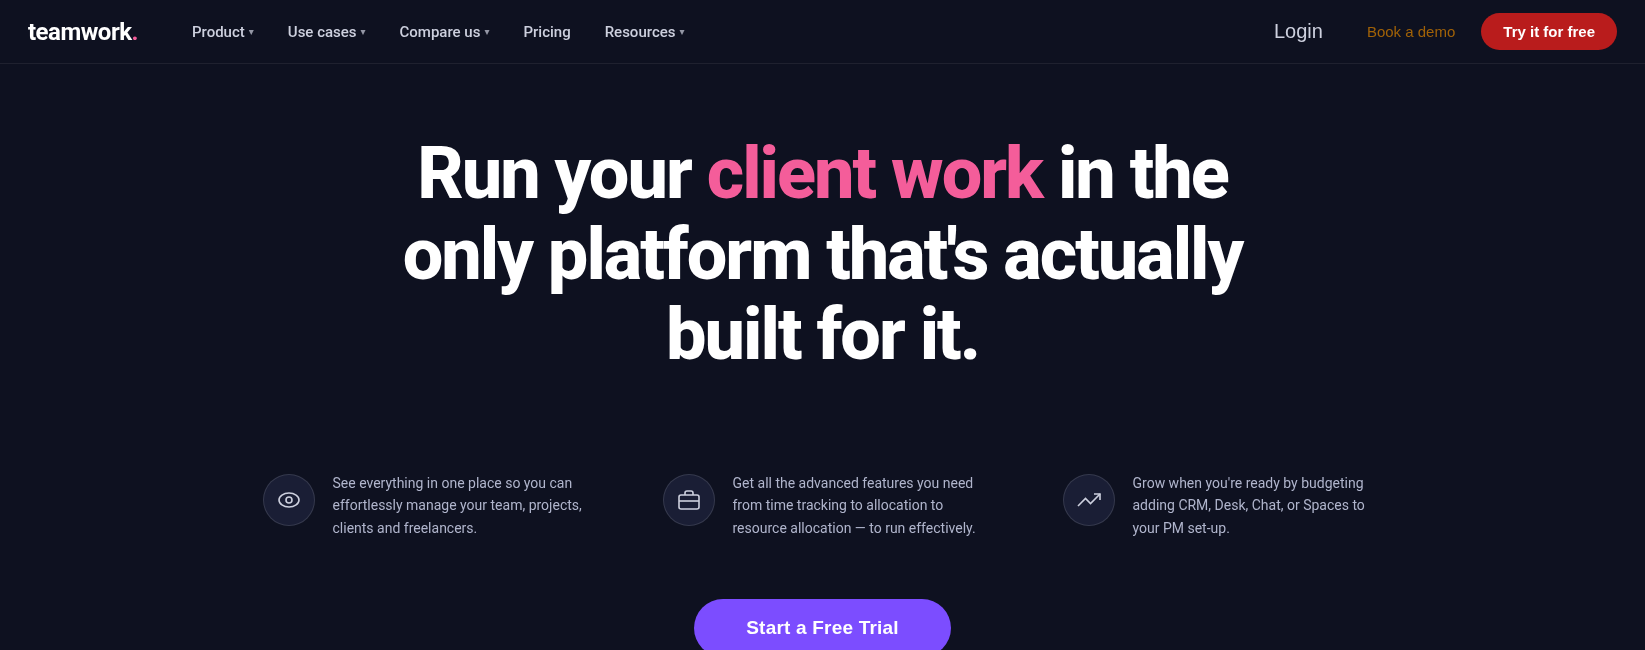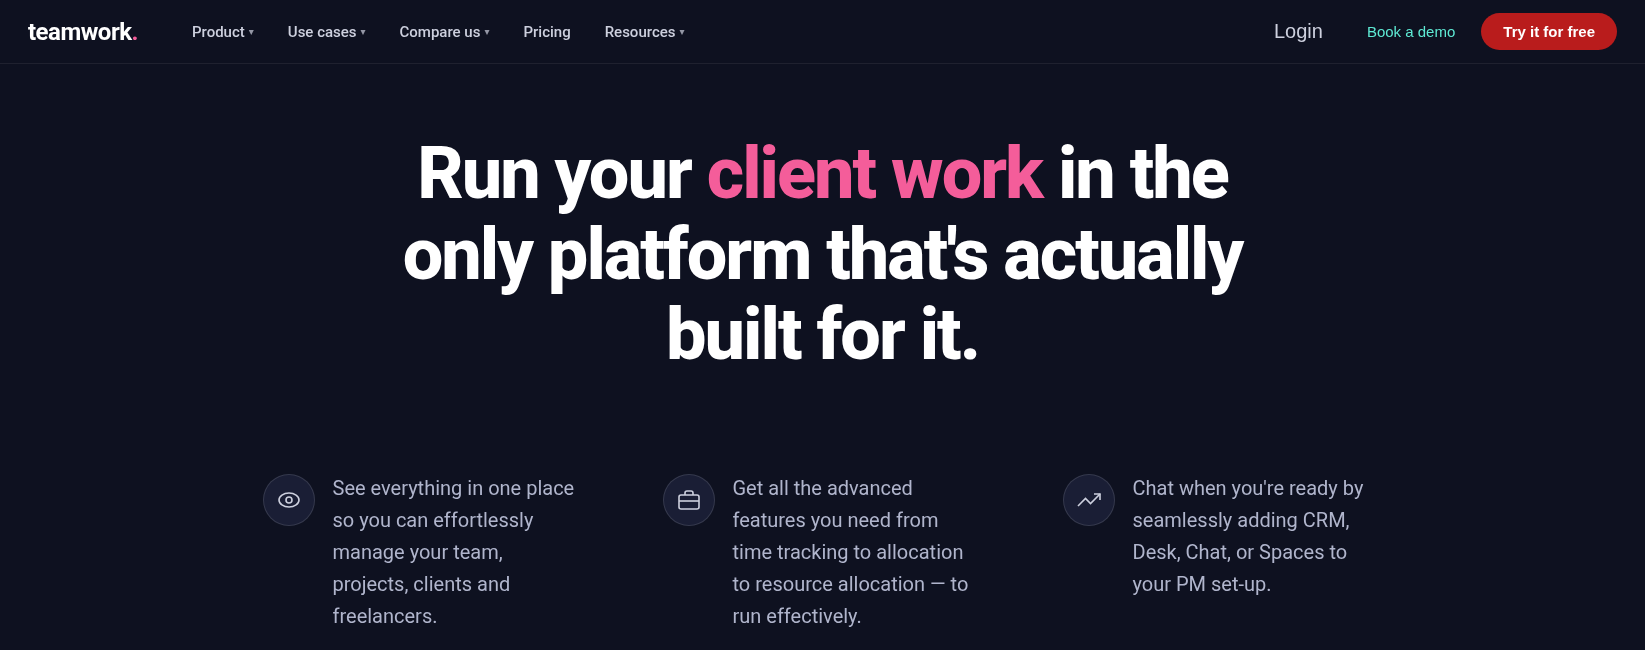--- a/index.html
+++ b/index.html
@@ -69,21 +69,21 @@
       font-size: 20px;
       font-weight: 500;
       text-decoration: none;
       border-radius: 6px;
       cursor: pointer;
       background: transparent;
       border: none;
     }
     .nav-btn-demo {
       padding: 8px 18px;
-      color: #5eead4;
+      color: #a16207;
       font-size: 15px;
       font-weight: 500;
       text-decoration: none;
       border-radius: 6px;
       cursor: pointer;
       background: transparent;
       border: none;
     }
     .nav-btn-primary {
       padding: 10px 22px;
@@ -147,21 +147,21 @@
       margin-top: 2px;
     }
     .feature-icon svg {
       width: 24px;
       height: 24px;
       stroke: #cdd0de;
       fill: none;
       stroke-width: 1.6;
     }
     .feature-text {
-      font-size: 20px;
+      font-size: 14px;
       line-height: 1.6;
       color: #b0b5cc;
       text-align: left;
     }
 
     
     .cta-section {
       display: flex;
       flex-direction: column;
       align-items: center;
@@ -245,21 +245,21 @@
       <p class="feature-text">Get all the advanced features you need from time tracking to allocation to resource allocation — to run effectively.</p>
     </div>
 
     <div class="feature-item">
       <div class="feature-icon">
         <svg viewBox="0 0 24 24">
           <polyline points="23 6 13.5 15.5 8.5 10.5 1 18"></polyline>
           <polyline points="17 6 23 6 23 12"></polyline>
         </svg>
       </div>
-      <p class="feature-text">Chat when you're ready by seamlessly adding CRM, Desk, Chat, or Spaces to your PM set-up.</p>
+      <p class="feature-text">Grow when you're ready by budgeting adding CRM, Desk, Chat, or Spaces to your PM set-up.</p>
     </div>
   </div>
 
   <div class="cta-section">
     <button class="cta-btn">Start a Free Trial</button>
 
   </div>
 </section>
 
 </body></html>

